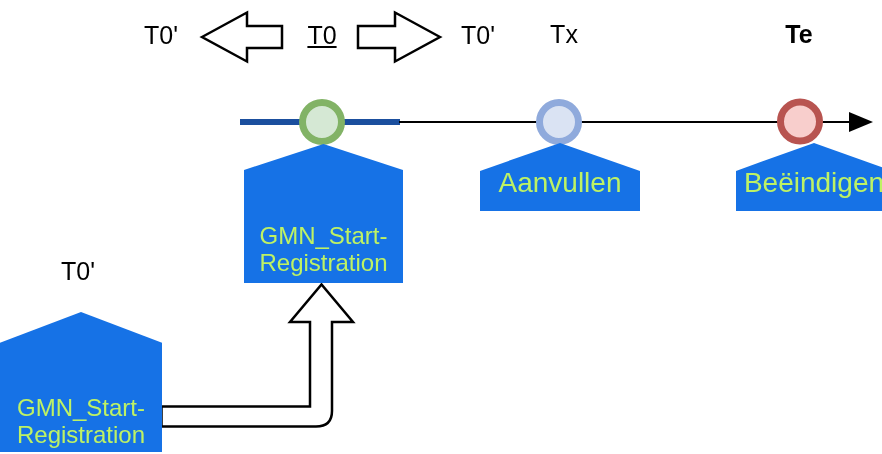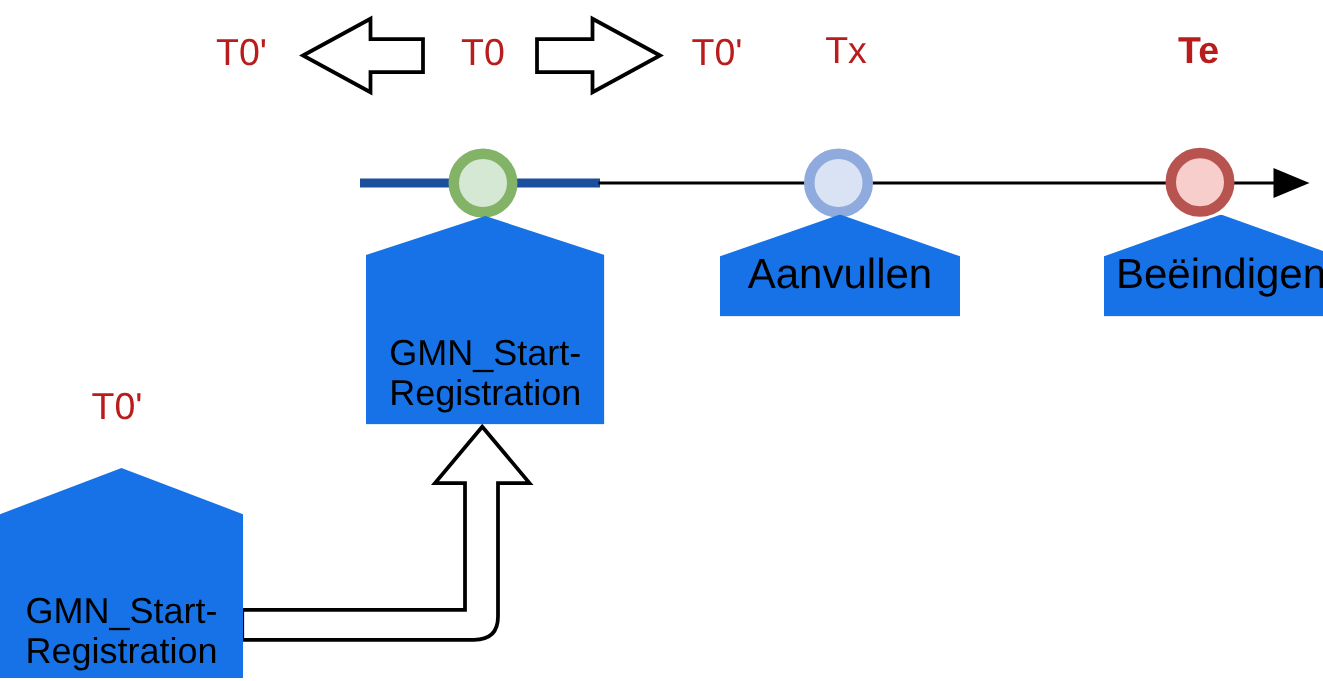--- a/index.html
+++ b/index.html
@@ -3,25 +3,25 @@
 <meta charset="utf-8">
 <style>
   html,body{margin:0;padding:0;background:#ffffff;}
   #canvas{
     position:relative;width:882px;height:454px;background:#ffffff;overflow:hidden;
     font-family:"Liberation Sans",sans-serif;
   }
   #shape-layer{position:absolute;left:0;top:0;width:882px;height:454px;}
   .tlabel{
     position:absolute;transform:translateX(-50%);
-    font-size:25px;line-height:26px;color:#b91c1c;white-space:nowrap;
+    font-size:25px;line-height:26px;color:#000000;white-space:nowrap;
     font-family:"Liberation Sans",sans-serif;
   }
   .pent{
-    position:absolute;background:#1672e6;color:#000000;
+    position:absolute;background:#1672e6;color:#bef264;
     display:flex;flex-direction:column;justify-content:flex-end;align-items:center;
     text-align:center;box-sizing:border-box;white-space:nowrap;
     font-family:"Liberation Sans",sans-serif;
   }
   .pent span{display:block;}
   #pent-gmn-top{
     left:244px;top:144px;width:159px;height:139px;
     clip-path:polygon(50% 0,100% 18.7%,100% 100%,0 100%,0 18.7%);
     font-size:24px;line-height:27px;padding-bottom:7px;
   }
@@ -74,19 +74,19 @@
   <div id="pent-beeindigen" class="pent">
     <span>Beëindigen</span>
   </div>
 
   <div id="pent-gmn-bottom" class="pent">
     <span>GMN_Start-</span>
     <span>Registration</span>
   </div>
 
   <span class="tlabel" style="left:161px;top:22px;">T0'</span>
-  <span class="tlabel" style="left:322px;top:22px;">T0</span>
+  <span class="tlabel" style="left:322px;top:22px;text-decoration:underline;">T0</span>
   <span class="tlabel" style="left:478px;top:22px;">T0'</span>
   <span class="tlabel" style="left:564px;top:21px;">Tx</span>
   <span class="tlabel" style="left:799px;top:21px;font-weight:bold;">Te</span>
   <span class="tlabel" style="left:78px;top:258px;">T0'</span>
 
 </div>
 
 </body></html>

